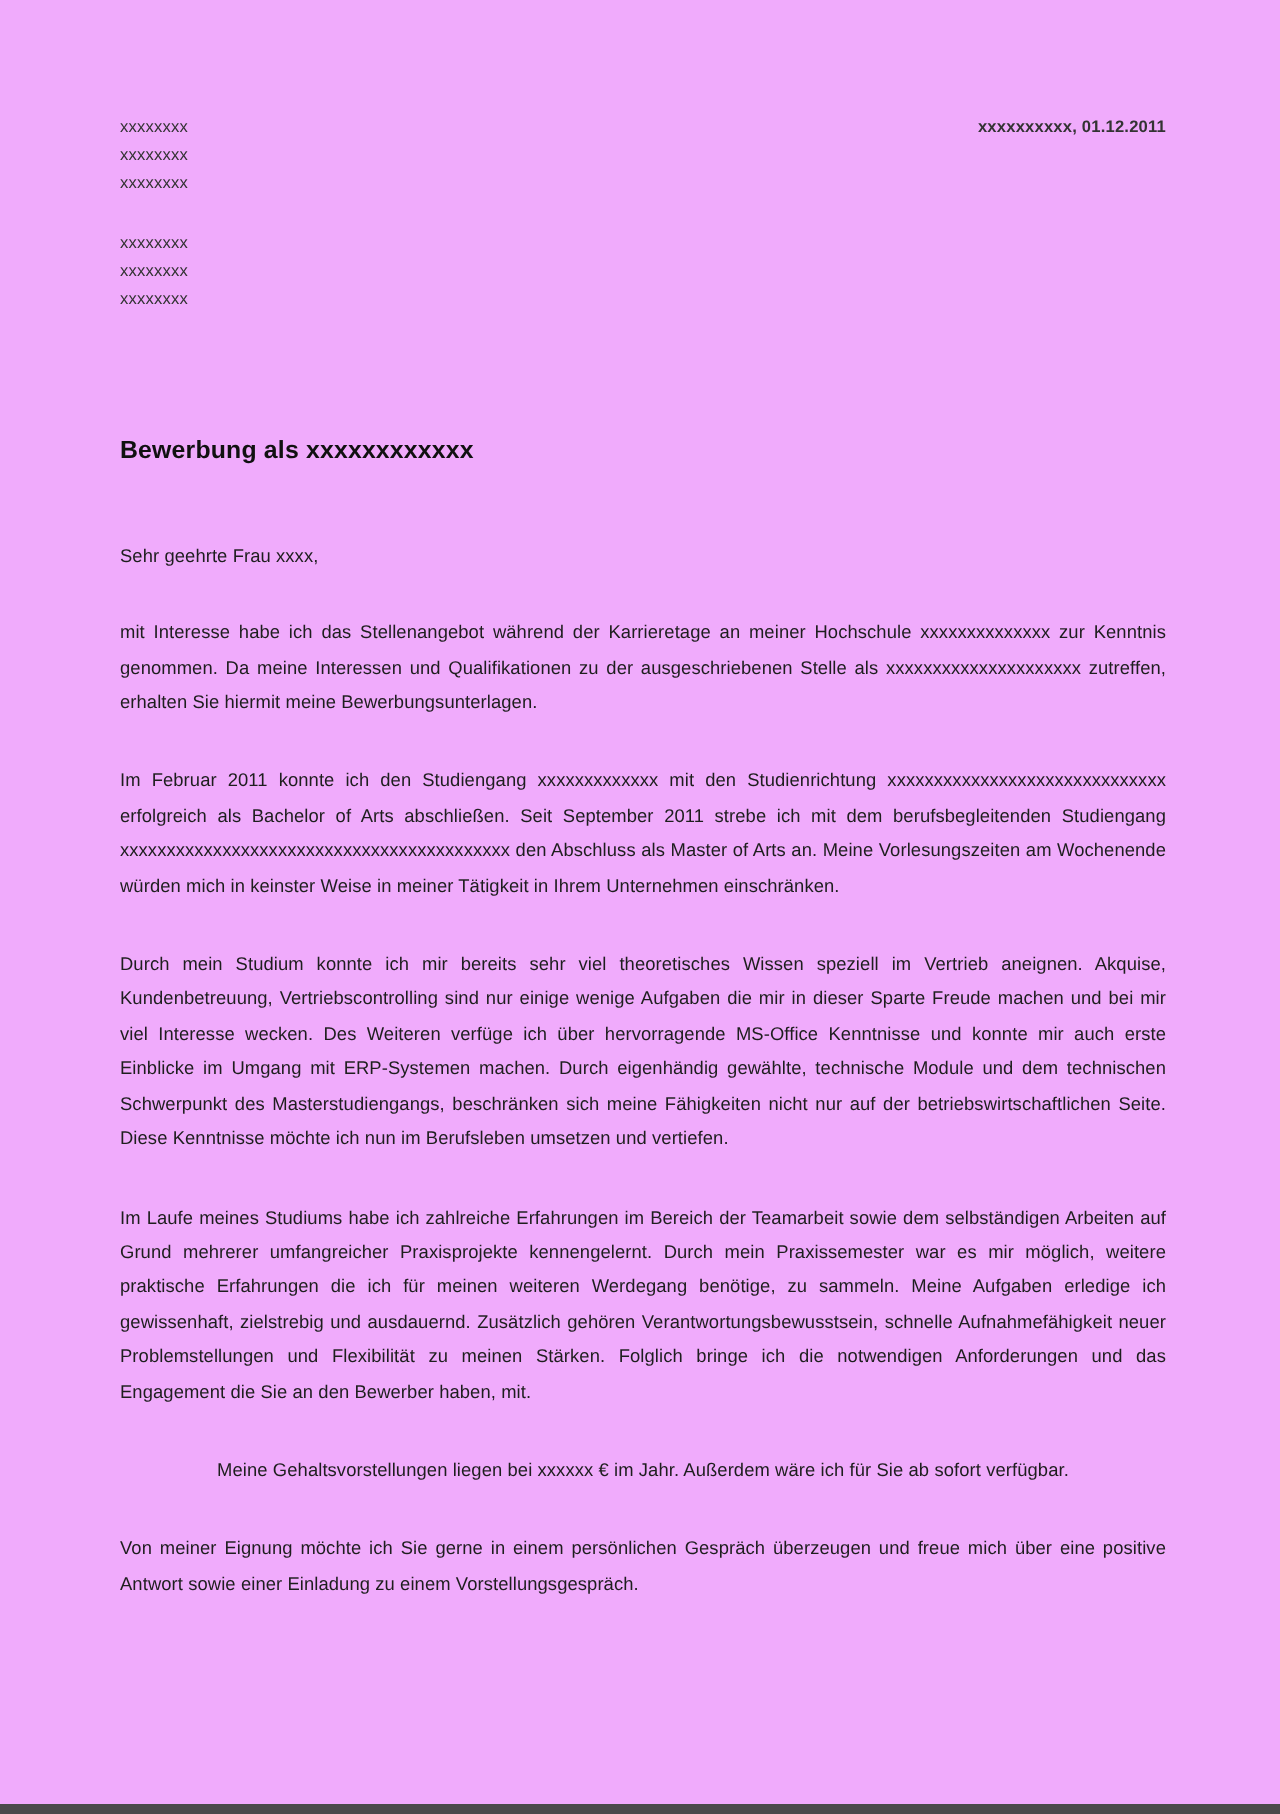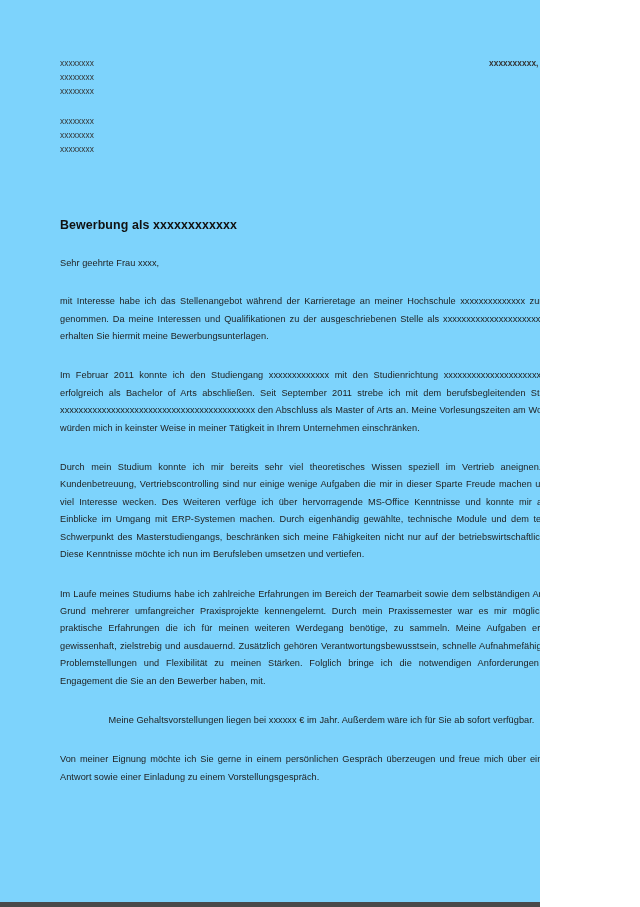--- a/index.html
+++ b/index.html
@@ -2,23 +2,23 @@
 <html><head>
 <meta charset="utf-8">
 <style>
   html, body {
     margin: 0;
     padding: 0;
     background: #ffffff;
   }
   .page {
     position: relative;
-    width: 540px;
+    width: 640px;
     height: 907px;
-    background: #7dd3fc;
+    background: #f0abfc;
     overflow: hidden;
     font-family: "Liberation Sans", sans-serif;
     color: #1a1a1a;
     box-sizing: border-box;
   }
   .letter {
     position: absolute;
     left: 60px;
     top: 0;
     width: 523px;
@@ -54,21 +54,21 @@
   .subject {
     margin-top: 62px;
     font-size: 12.4px;
     font-weight: bold;
     letter-spacing: 0.1px;
     color: #111;
   }
 
   
   .salutation {
-    margin-top: 23px;
+    margin-top: 38px;
     font-size: 9.2px;
     line-height: 16px;
     letter-spacing: 0.05px;
     color: #1e1e1e;
   }
   .para {
     margin-top: 22px;
     font-size: 9.2px;
     line-height: 17.4px;
     letter-spacing: 0.05px;

